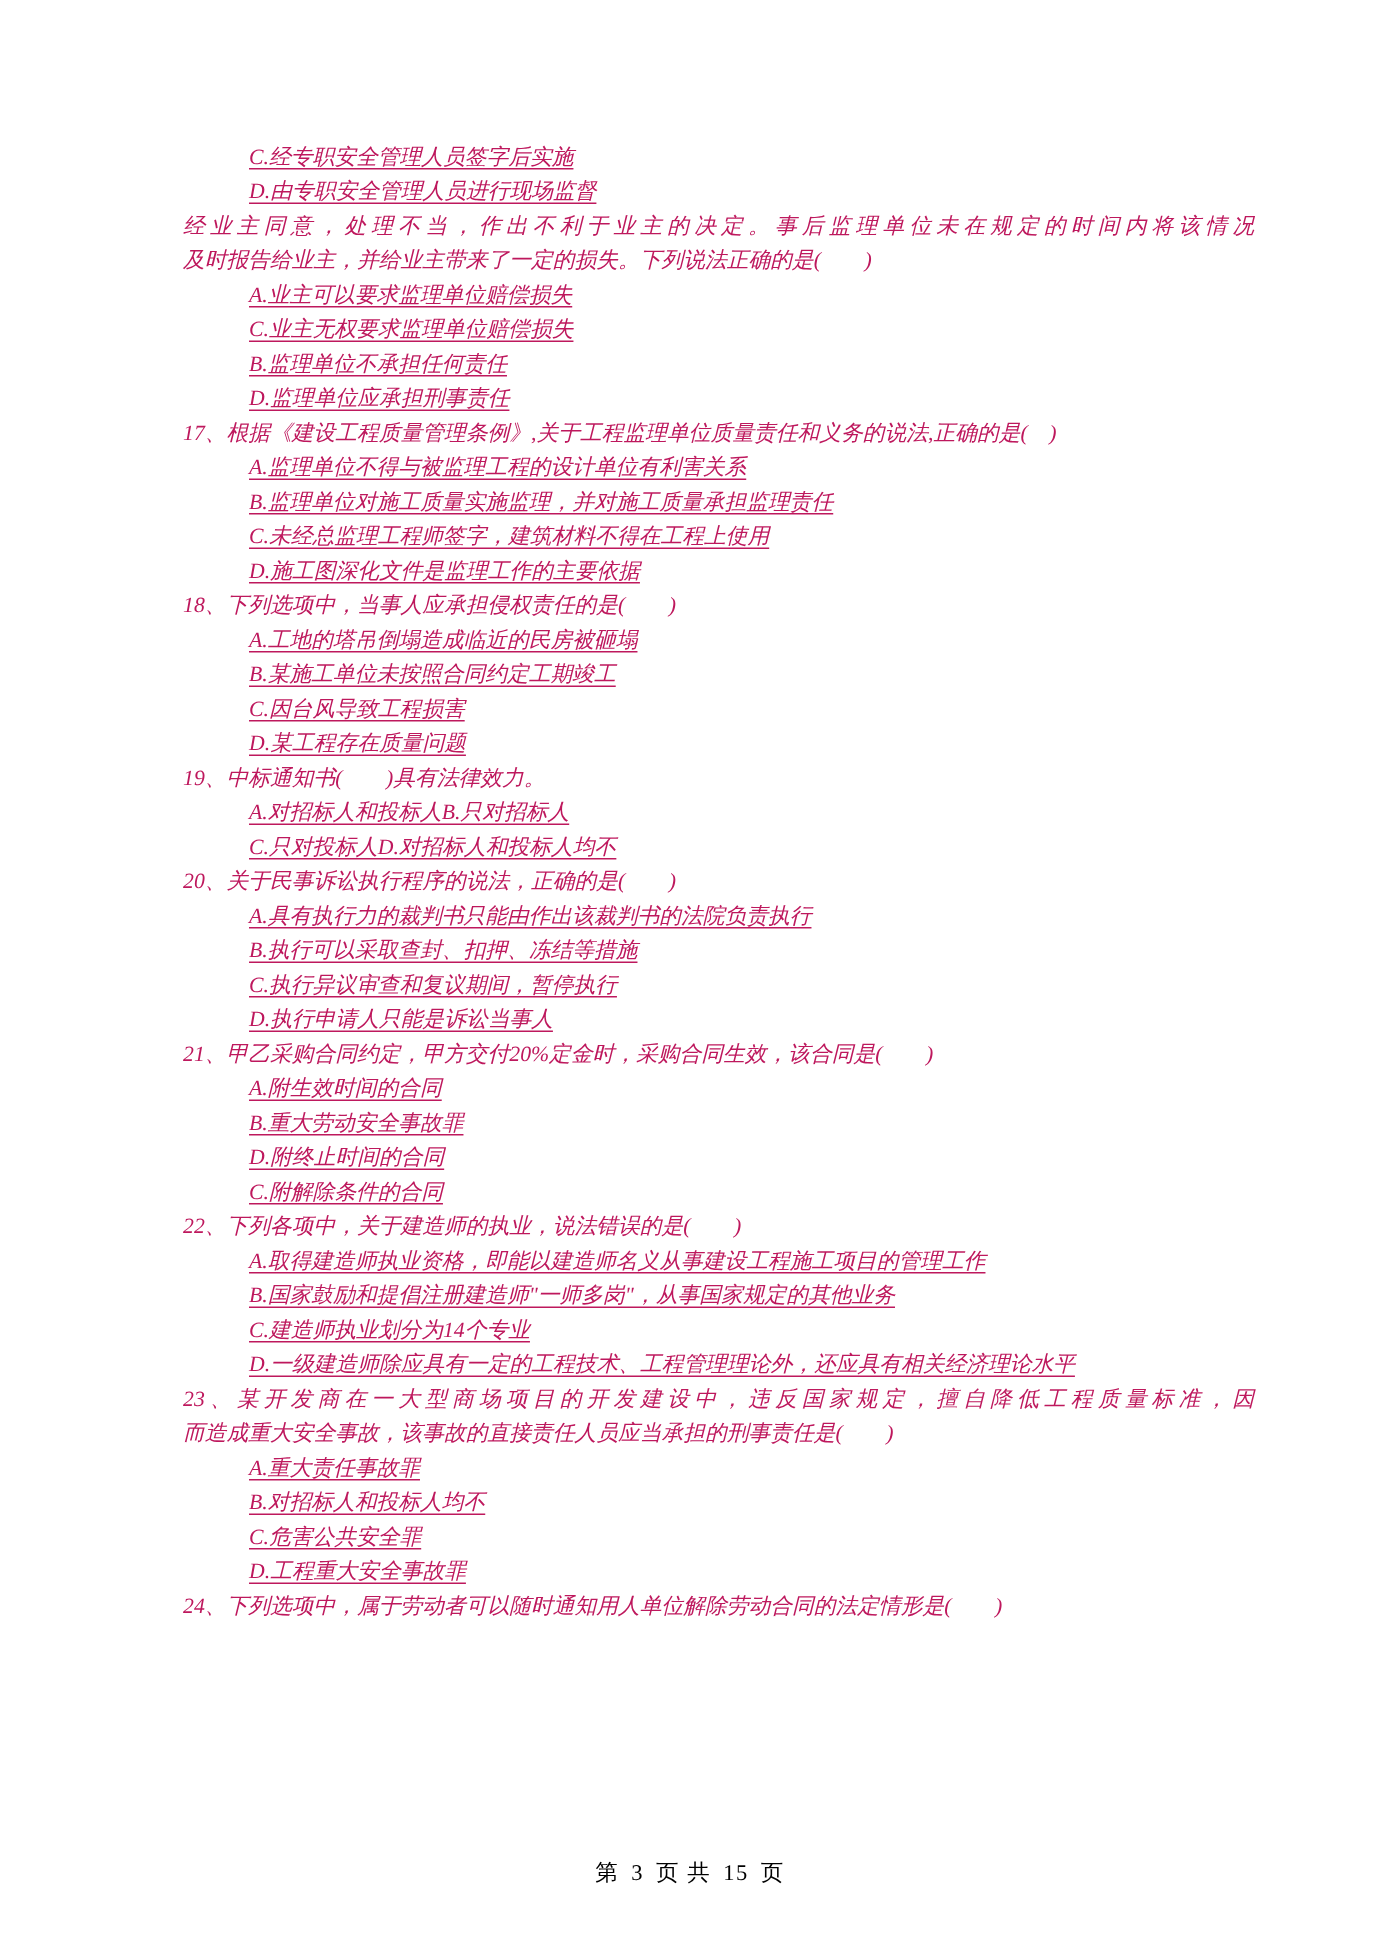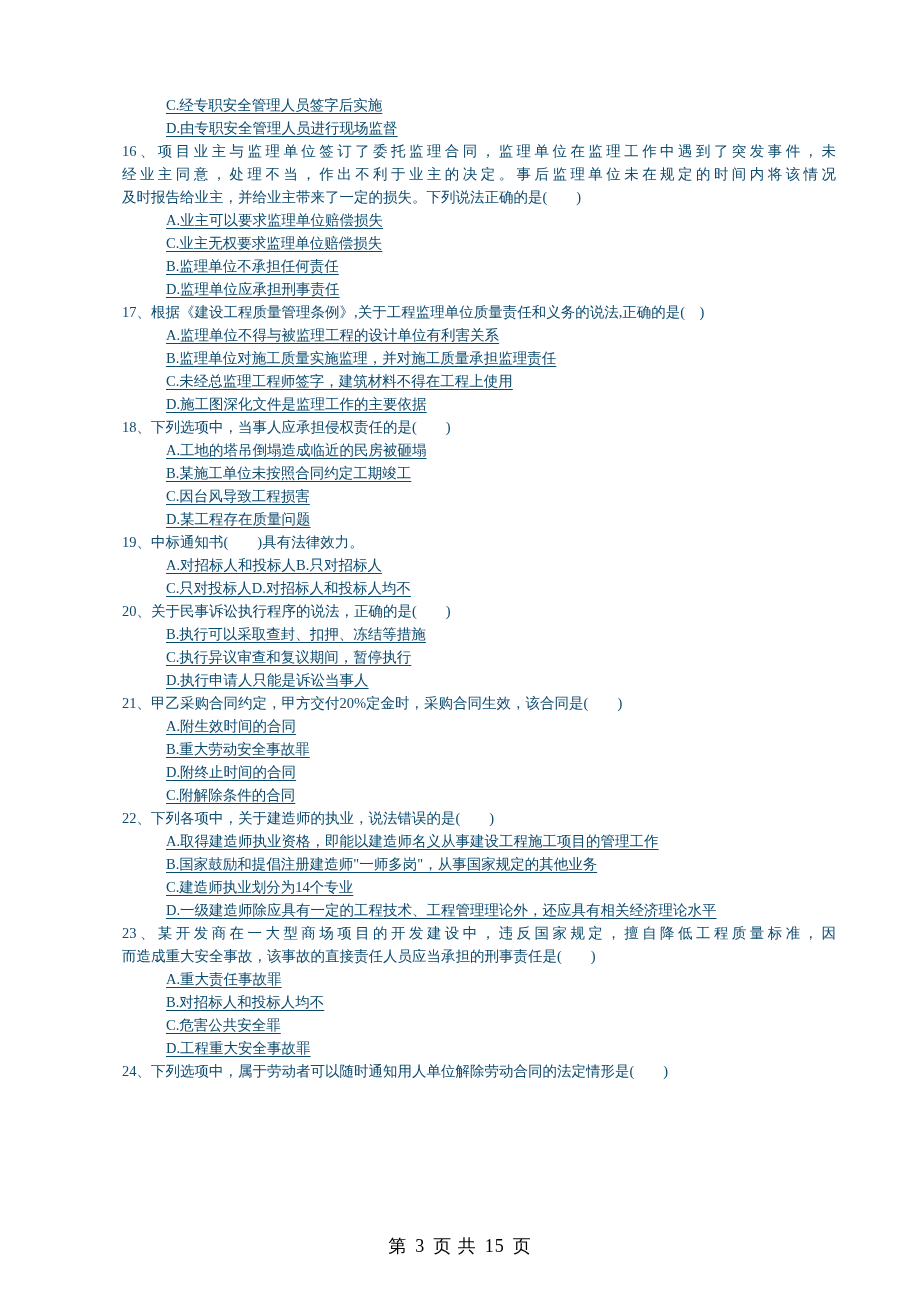--- a/index.html
+++ b/index.html
@@ -7,47 +7,47 @@
       width: 920px;
       min-height: 1302px;
       background: #fff;
       font-family: "SimSun", "宋体", serif;
       position: relative;
     }
     .page {
       padding: 94px 84px 0 122px;
       font-size: 14.5px;
       line-height: 23px;
-      color: #0c4a6e;
+      color: #be185d;
+      font-style: italic;
     }
     .indent { padding-left: 44px; }
     .line { white-space: nowrap; }
     .justify { text-align: justify; text-align-last: justify; }
     .underline { text-decoration: underline; text-decoration-thickness: 1px; text-underline-offset: 3px; }
     .footer {
       position: absolute;
       bottom: 44px;
       left: 0;
       width: 920px;
       text-align: center;
-      font-size: 18px;
+      font-size: 15px;
       color: #000;
       letter-spacing: 1px;
     }
     .footer .gap { display:inline-block; width:8px; }
   </style>
 </head>
 <body>
 
 <div class="page">
 
   <div class="indent line"><span class="underline">C.经专职安全管理人员签字后实施</span></div>
   <div class="indent line"><span class="underline">D.由专职安全管理人员进行现场监督</span></div>
 
-  <div class="line justify">16、项目业主与监理单位签订了委托监理合同，监理单位在监理工作中遇到了突发事件，未</div>
   <div class="line justify">经业主同意，处理不当，作出不利于业主的决定。事后监理单位未在规定的时间内将该情况</div>
   <div class="line">及时报告给业主，并给业主带来了一定的损失。下列说法正确的是(　　)</div>
   <div class="indent line"><span class="underline">A.业主可以要求监理单位赔偿损失</span></div>
   <div class="indent line"><span class="underline">C.业主无权要求监理单位赔偿损失</span></div>
   <div class="indent line"><span class="underline">B.监理单位不承担任何责任</span></div>
   <div class="indent line"><span class="underline">D.监理单位应承担刑事责任</span></div>
 
   <div class="line">17、根据《建设工程质量管理条例》,关于工程监理单位质量责任和义务的说法,正确的是(　)</div>
   <div class="indent line"><span class="underline">A.监理单位不得与被监理工程的设计单位有利害关系</span></div>
   <div class="indent line"><span class="underline">B.监理单位对施工质量实施监理，并对施工质量承担监理责任</span></div>
@@ -58,20 +58,21 @@
   <div class="indent line"><span class="underline">A.工地的塔吊倒塌造成临近的民房被砸塌</span></div>
   <div class="indent line"><span class="underline">B.某施工单位未按照合同约定工期竣工</span></div>
   <div class="indent line"><span class="underline">C.因台风导致工程损害</span></div>
   <div class="indent line"><span class="underline">D.某工程存在质量问题</span></div>
 
   <div class="line">19、中标通知书(　　)具有法律效力。</div>
   <div class="indent line"><span class="underline">A.对招标人和投标人B.只对招标人</span></div>
   <div class="indent line"><span class="underline">C.只对投标人D.对招标人和投标人均不</span></div>
 
   <div class="line">20、关于民事诉讼执行程序的说法，正确的是(　　)</div>
+  <div class="indent line"><span class="underline">A.具有执行力的裁判书只能由作出该裁判书的法院负责执行</span></div>
   <div class="indent line"><span class="underline">B.执行可以采取查封、扣押、冻结等措施</span></div>
   <div class="indent line"><span class="underline">C.执行异议审查和复议期间，暂停执行</span></div>
   <div class="indent line"><span class="underline">D.执行申请人只能是诉讼当事人</span></div>
 
   <div class="line">21、甲乙采购合同约定，甲方交付20%定金时，采购合同生效，该合同是(　　)</div>
   <div class="indent line"><span class="underline">A.附生效时间的合同</span></div>
   <div class="indent line"><span class="underline">B.重大劳动安全事故罪</span></div>
   <div class="indent line"><span class="underline">D.附终止时间的合同</span></div>
   <div class="indent line"><span class="underline">C.附解除条件的合同</span></div>
 

